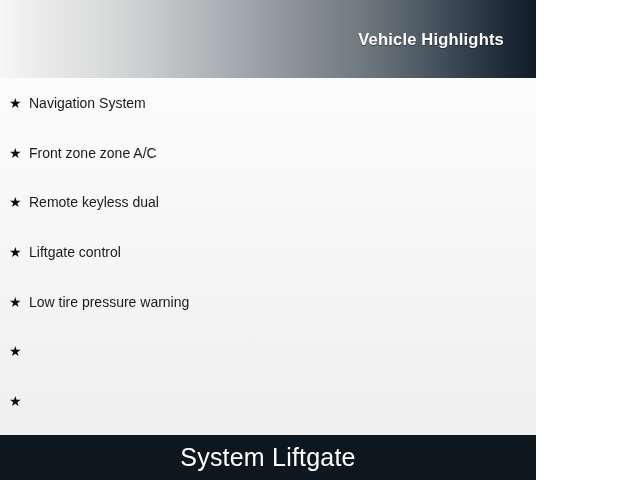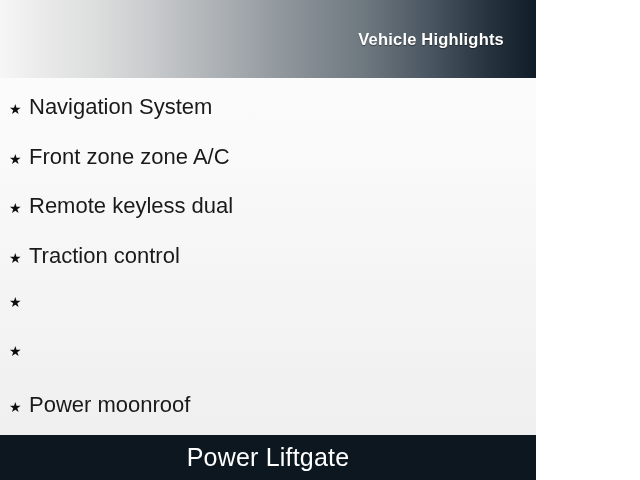--- a/index.html
+++ b/index.html
@@ -77,21 +77,21 @@
   .bullet-star {
     flex: 0 0 auto;
     width: 20px;
     color: #0d0d0d;
     font-size: 14px;
     line-height: 1;
   }
   .highlight-label {
     flex: 1 1 auto;
     color: #1a1a1a;
-    font-size: 22px;
+    font-size: 14px;
     line-height: 1;
     white-space: nowrap;
   }
 
   
   .footer-bar {
     flex: 0 0 auto;
     height: 45px;
     width: 100%;
     display: flex;
@@ -129,35 +129,35 @@
       <span class="highlight-label">Front zone zone A/C</span>
     </li>
 
     <li class="highlight-item">
       <span class="bullet-star">★</span>
       <span class="highlight-label">Remote keyless dual</span>
     </li>
 
     <li class="highlight-item">
       <span class="bullet-star">★</span>
-      <span class="highlight-label">Traction control</span>
+      <span class="highlight-label">Liftgate control</span>
+    </li>
+
+    <li class="highlight-item">
+      <span class="bullet-star">★</span>
+      <span class="highlight-label">Low tire pressure warning</span>
     </li>
 
     <li class="highlight-item">
       <span class="bullet-star">★</span>
     </li>
 
     <li class="highlight-item">
       <span class="bullet-star">★</span>
     </li>
 
-    <li class="highlight-item">
-      <span class="bullet-star">★</span>
-      <span class="highlight-label">Power moonroof</span>
-    </li>
-
   </ul>
 
   <div class="footer-bar">
-    <span class="footer-caption">Power Liftgate</span>
+    <span class="footer-caption">System Liftgate</span>
   </div>
 
 </div>
 
 </body></html>

